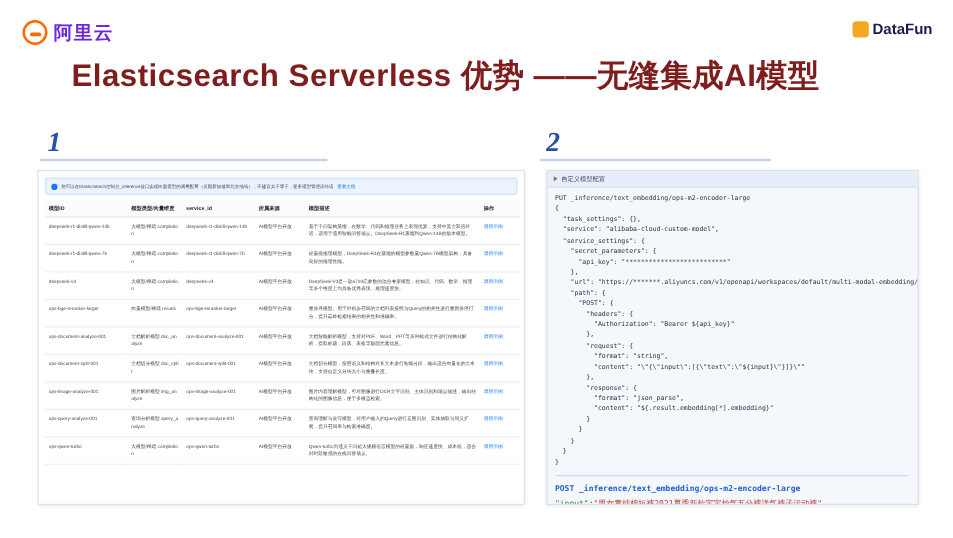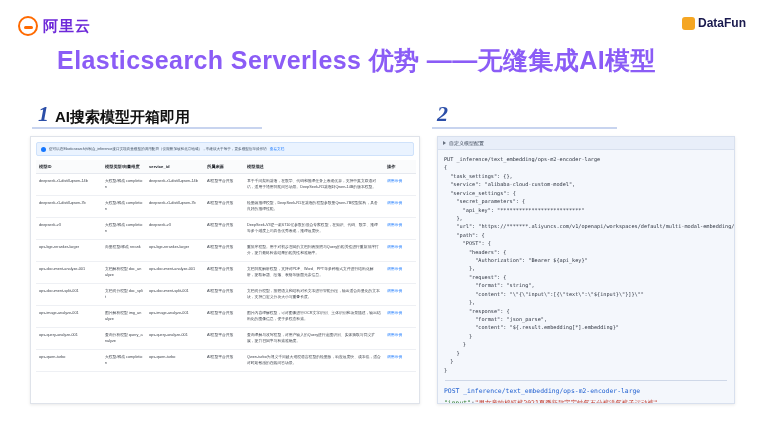--- a/index.html
+++ b/index.html
@@ -71,21 +71,21 @@
     display: inline-block;
   }
   
   .slide-title {
     position: absolute;
     left: 0; top: 44px;
     width: 713px;
     text-align: center;
     font-size: 25px;
     font-weight: bold;
-    color: #8b5cf6;
+    color: #7f1d1d;
     letter-spacing: 0.4px;
     white-space: nowrap;
   }
   
   .sec-head {
     position: absolute;
     display: flex;
     align-items: flex-end;
     gap: 6px;
   }
@@ -227,21 +227,21 @@
   }
   .code2 {
     padding: 0 6px;
     font-family: "DejaVu Sans Mono", "Liberation Mono", monospace;
     font-size: 6.4px;
     line-height: 1.85;
     color: #2e3440;
     white-space: pre-wrap;
     word-break: break-all;
   }
-  .code2 .kw { color: #1f5fd0; font-weight: normal; }
+  .code2 .kw { color: #1f5fd0; font-weight: bold; }
   .code2 .key { color: #2e7d32; }
   .code2 .str { color: #c0392b; }
 </style>
 </head>
 <body>
 
 <div class="slide">
 
   <div class="topbar">
     <div class="ali-logo">
@@ -251,21 +251,20 @@
     <div class="datafun">
       <span class="df-mark"></span>
       <span>DataFun</span>
     </div>
   </div>
 
   <div class="slide-title">Elasticsearch Serverless 优势 ——无缝集成AI模型</div>
 
   <div class="sec-head" id="sec1">
     <span class="num">1</span>
-    <span class="txt">AI搜索模型开箱即用</span>
   </div>
   <div class="sec-underline" id="sec1u"></div>
 
   <div class="sec-head" id="sec2">
     <span class="num">2</span>
   </div>
   <div class="sec-underline" id="sec2u"></div>
 
   <div class="left-panel">
     <div class="notice">

